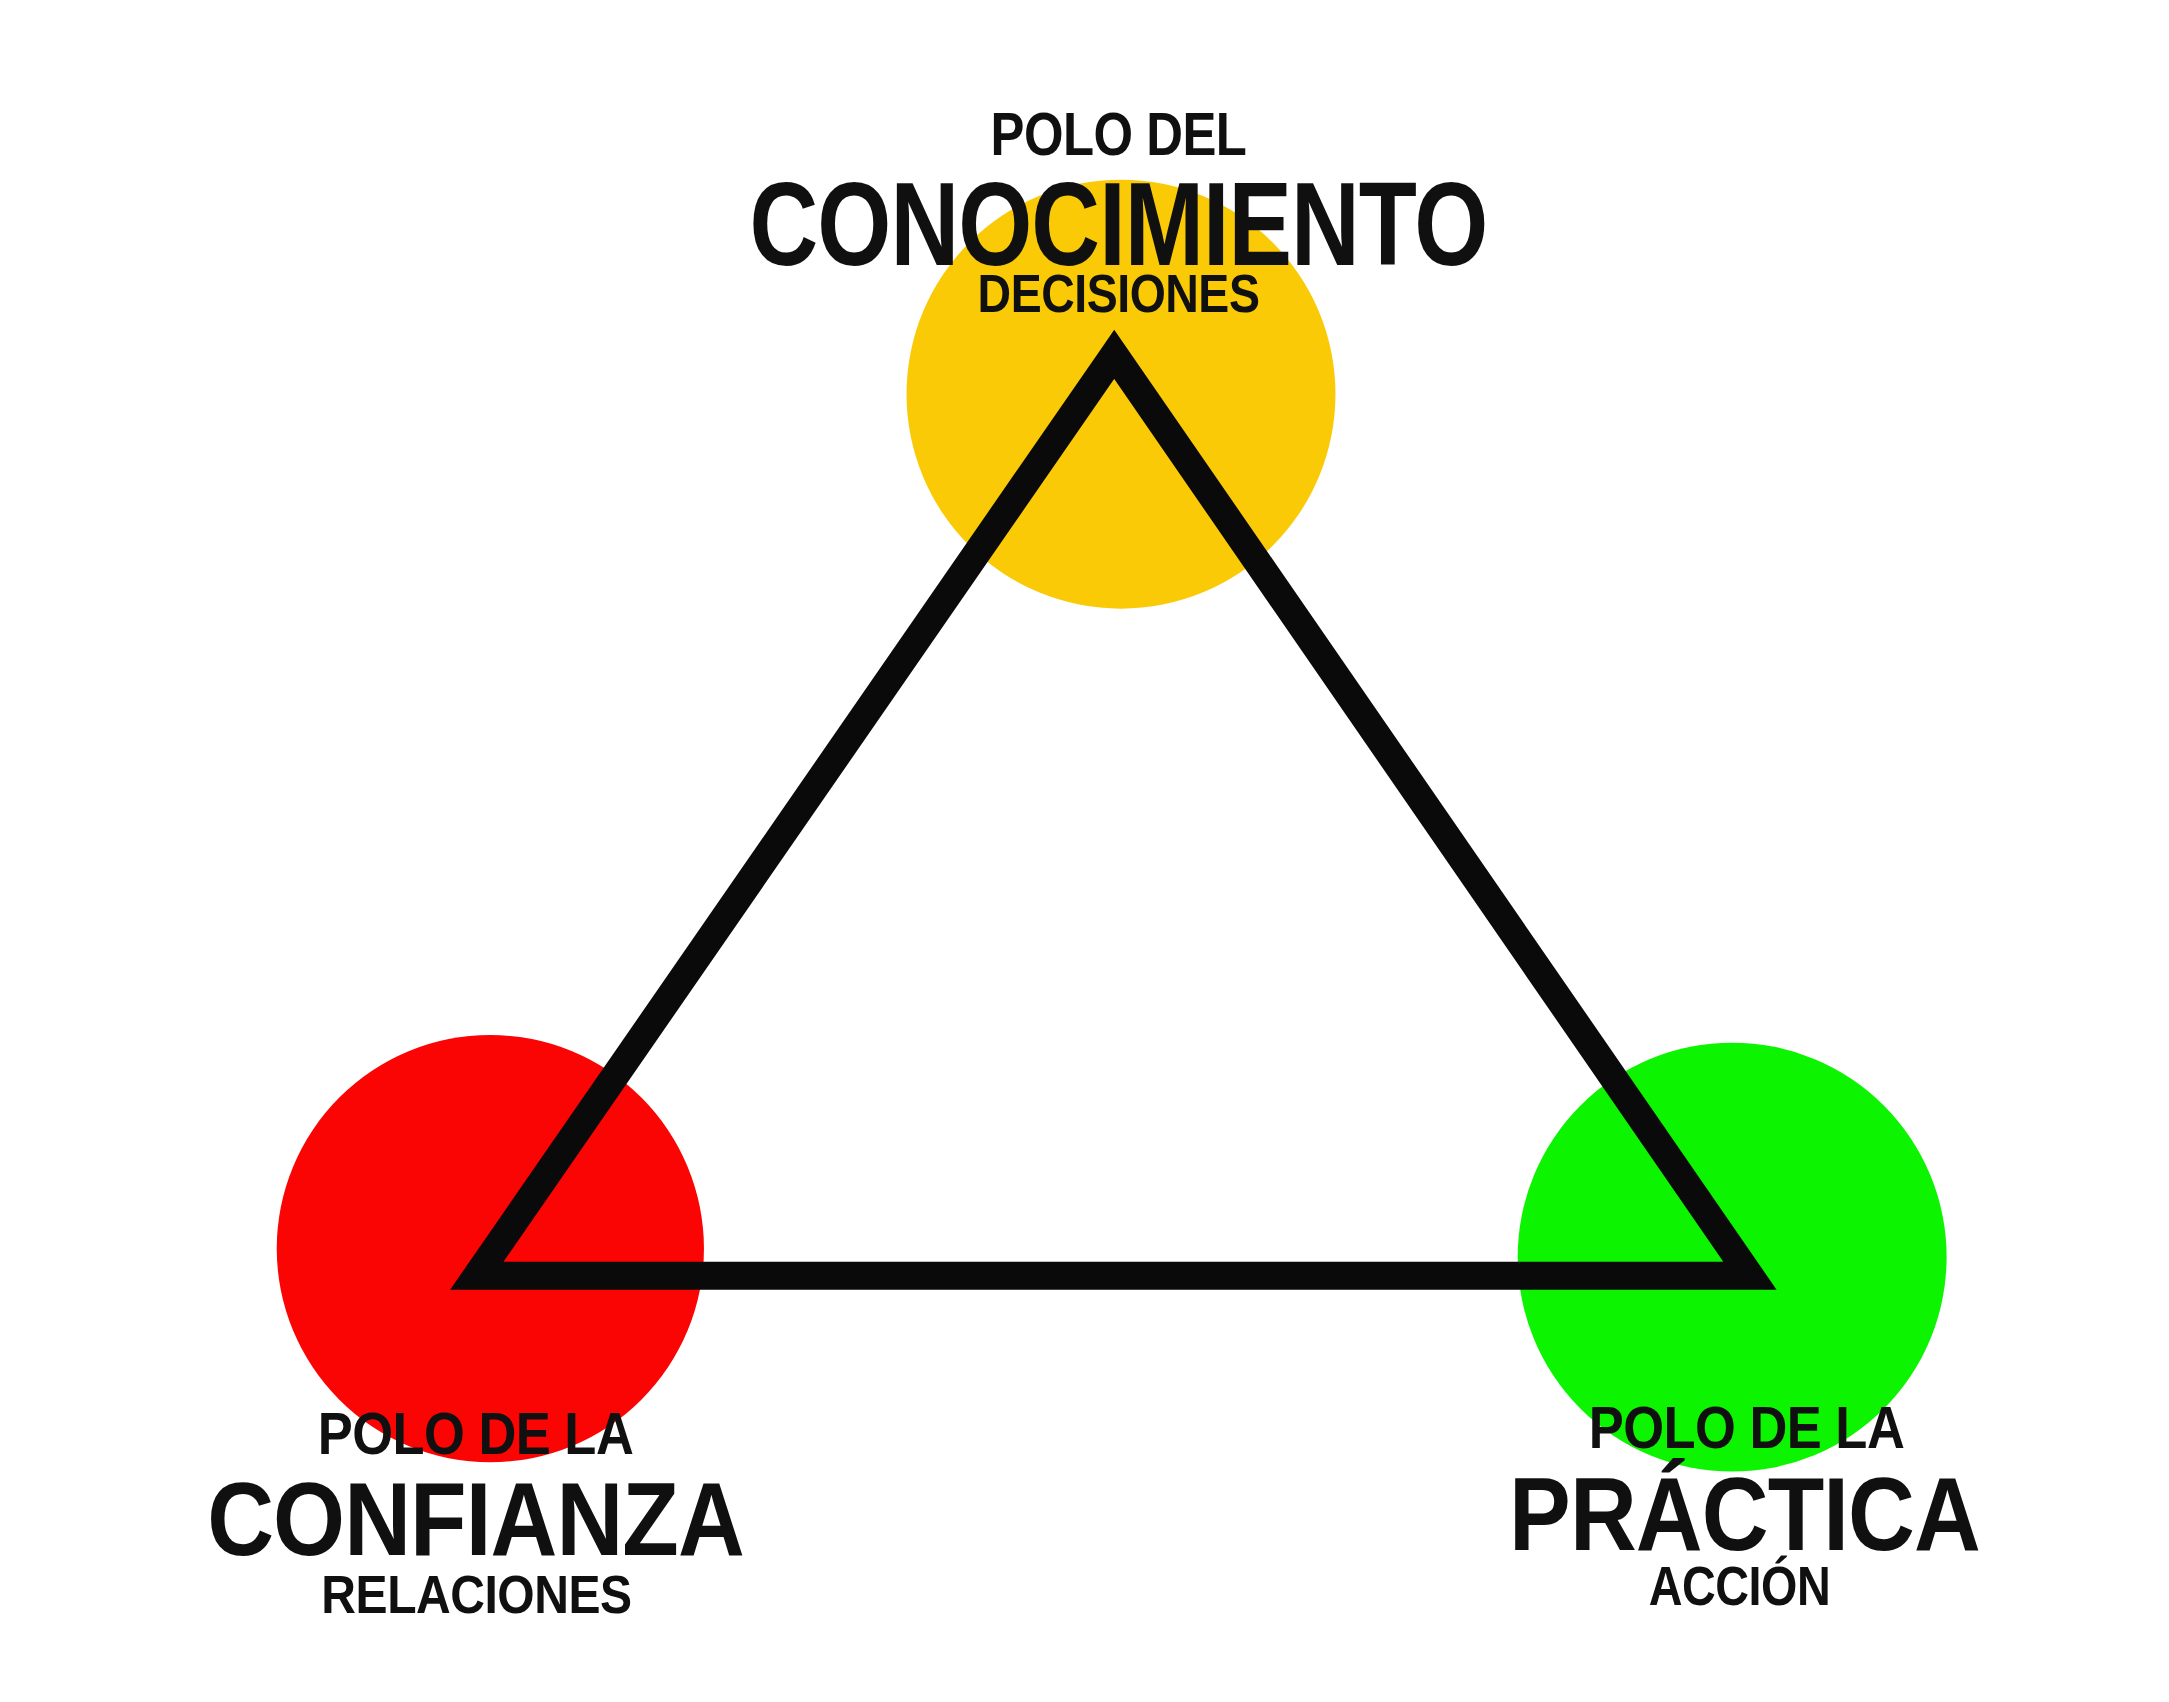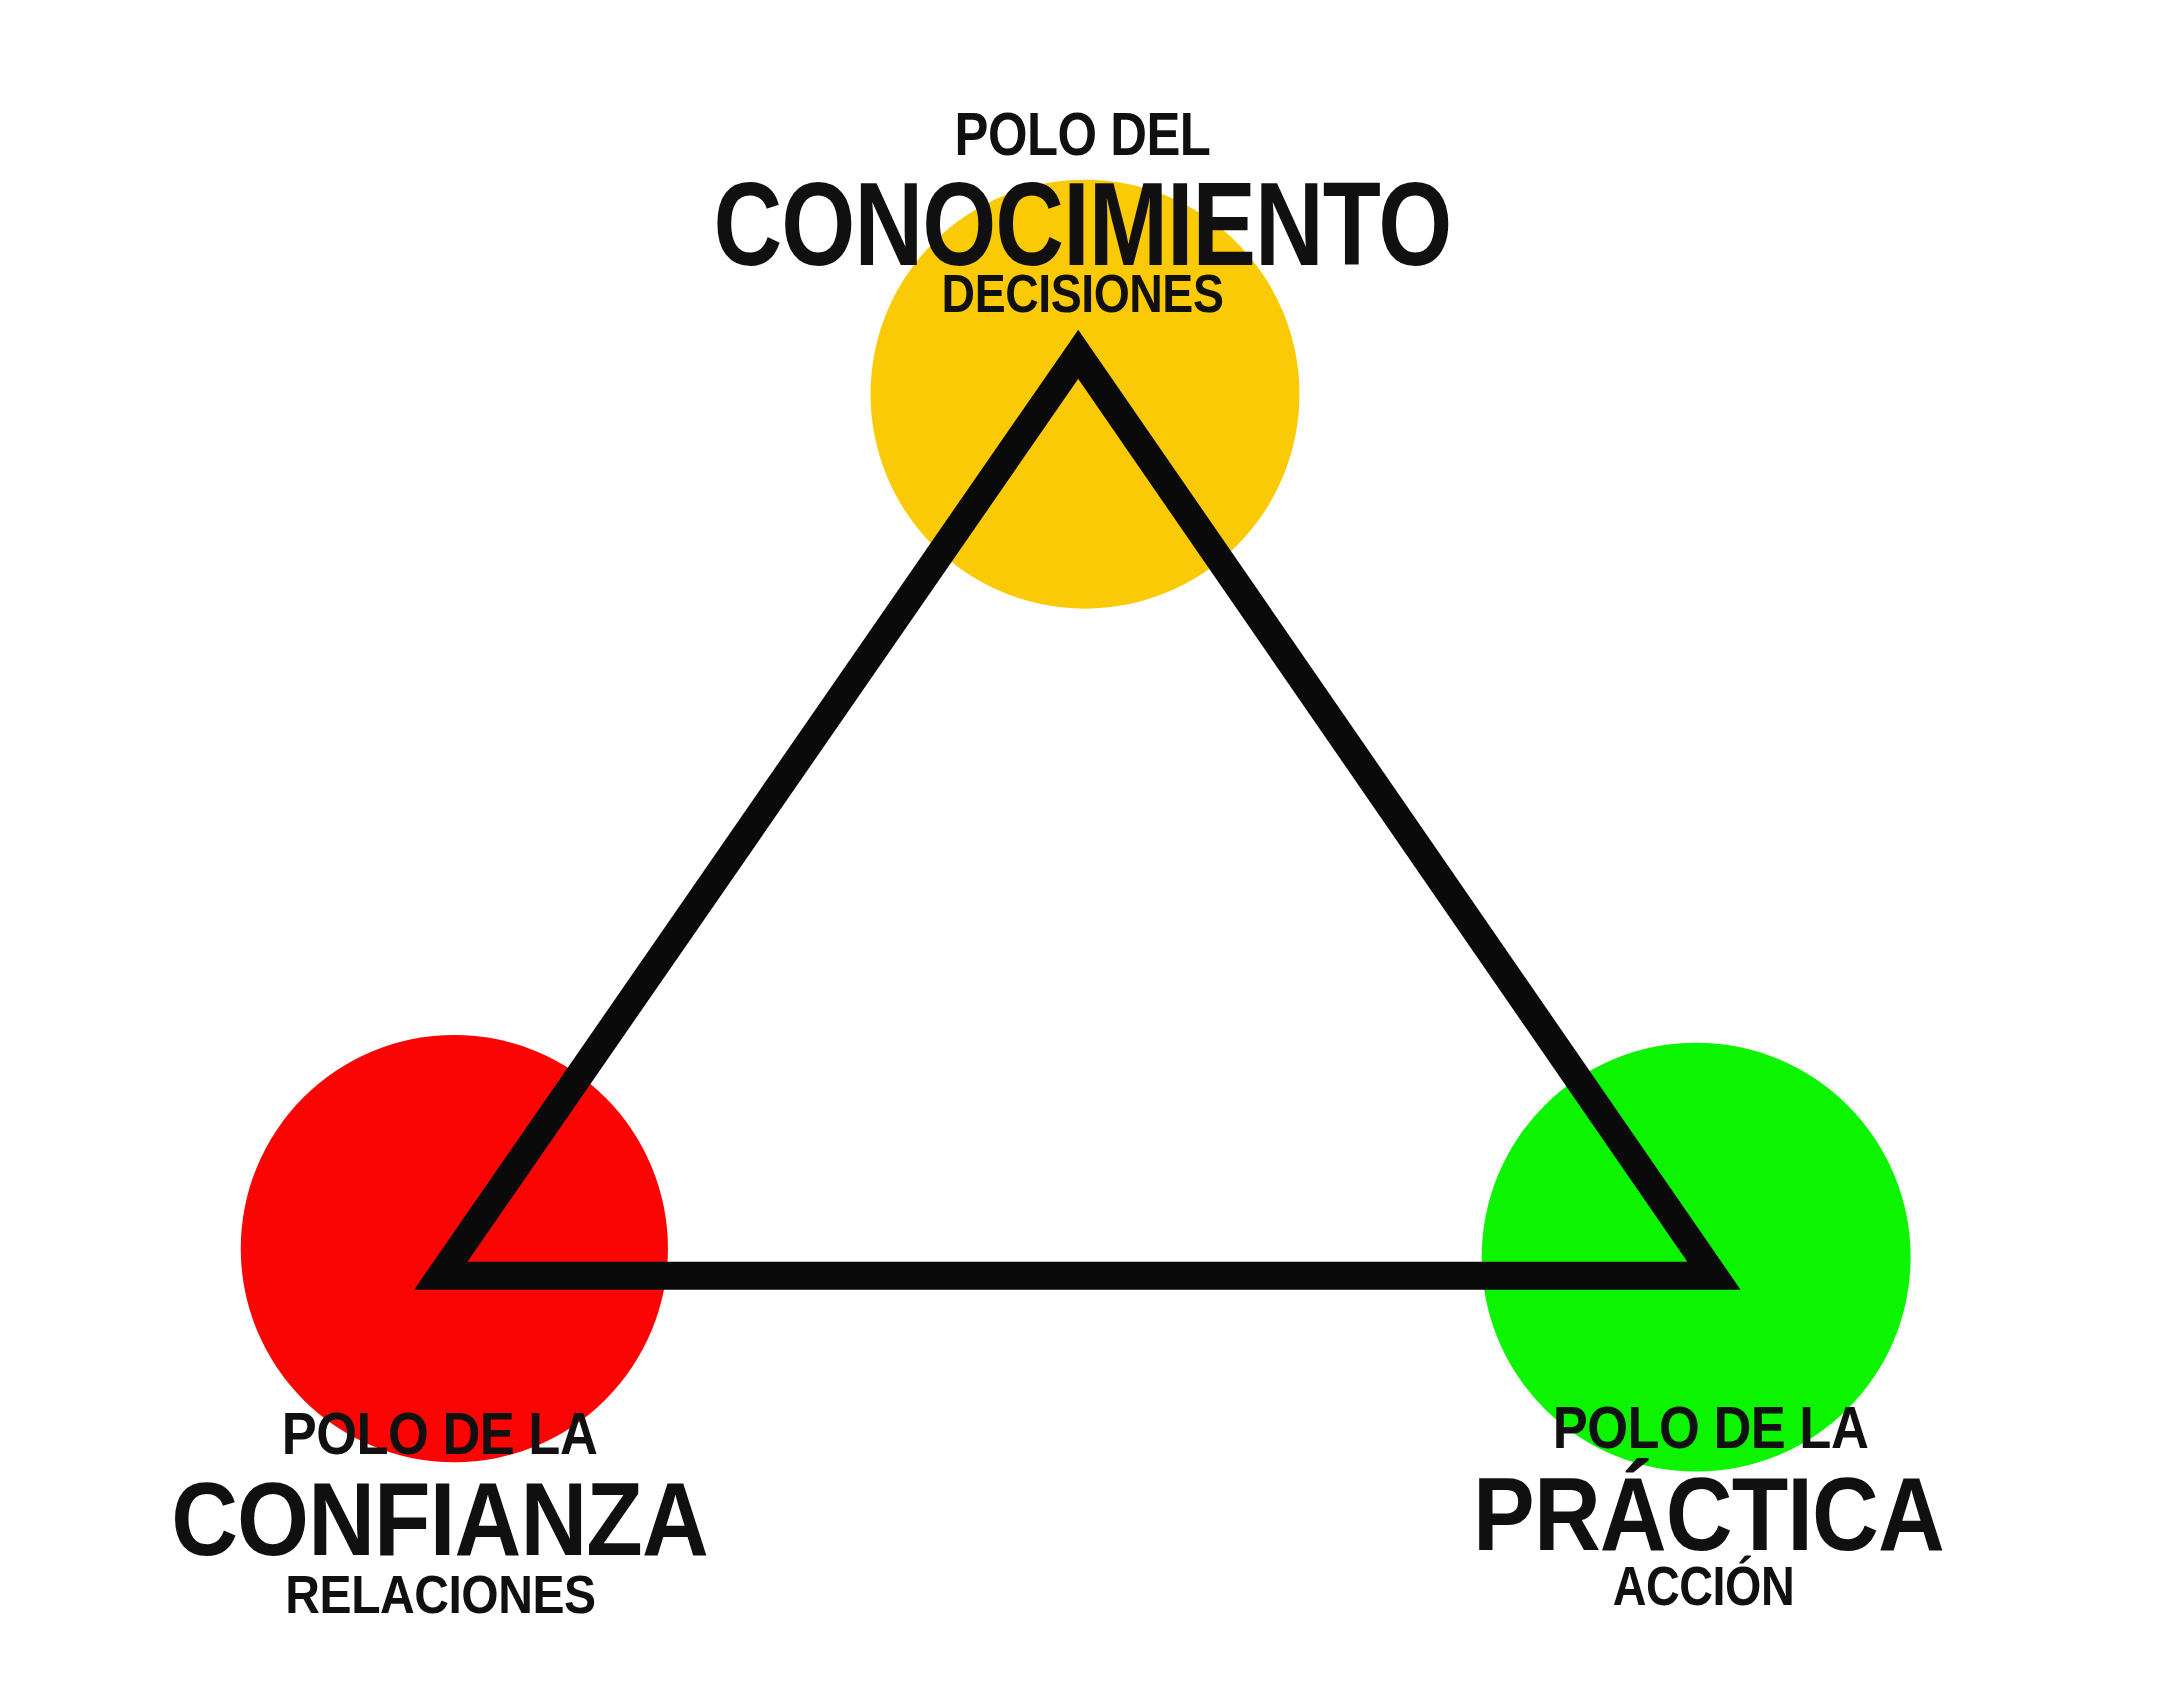--- a/index.html
+++ b/index.html
@@ -12,20 +12,21 @@
     background: var(--bg-color);
   }
   .canvas {
     position: relative;
     width: 2100px;
     height: 1703px;
     background: var(--bg-color);
     overflow: hidden;
     font-family: "Liberation Sans", sans-serif;
     color: var(--text-color);
+    margin-left: 36px;
   }
   .shapes {
     position: absolute;
     left: 0;
     top: 0;
     width: 2170px;
     height: 1703px;
     display: block;
   }
   .label {

